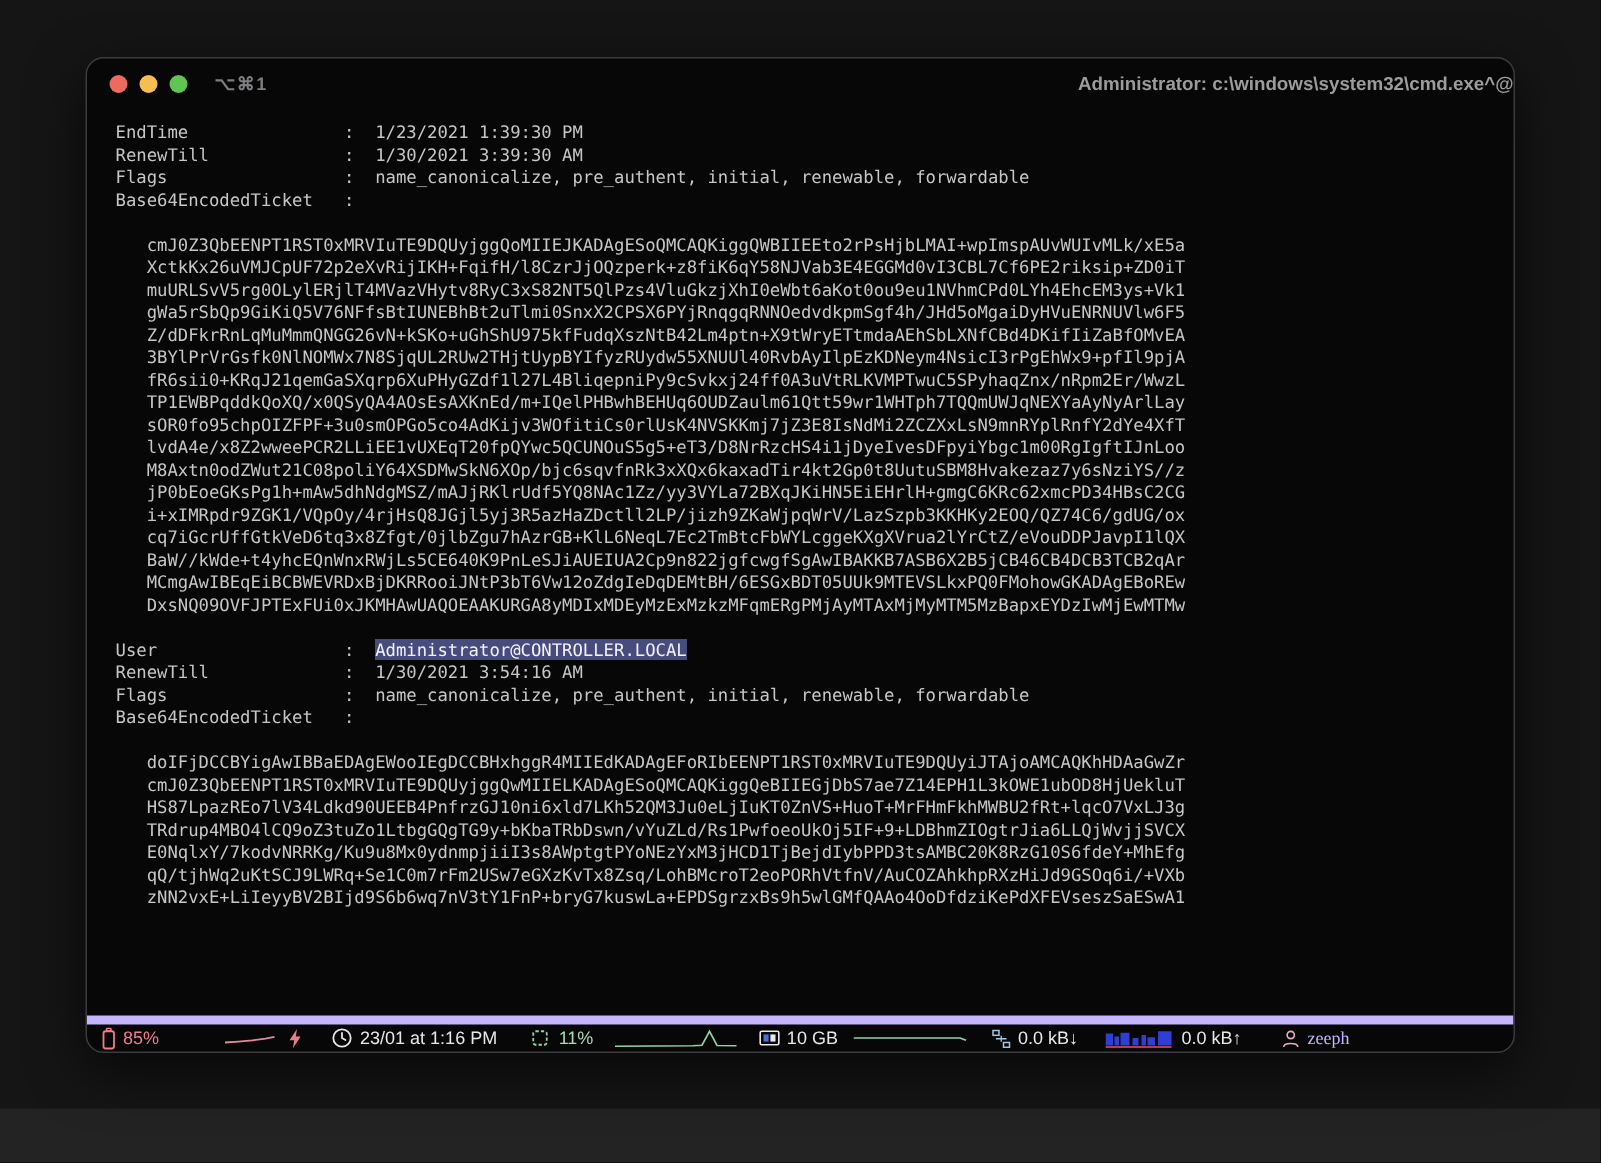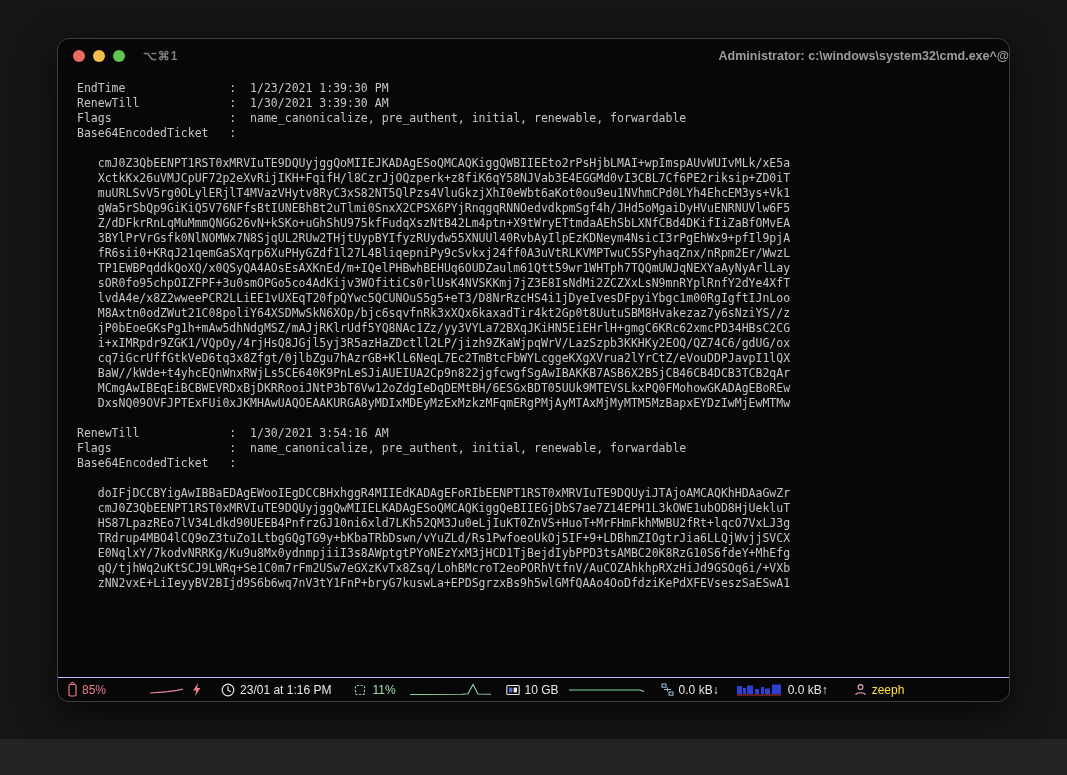--- a/index.html
+++ b/index.html
@@ -31,21 +31,21 @@
     padding:8px 0 0 19px; overflow:hidden;
   }
   .tline {
     font-family:"DejaVu Sans Mono","Liberation Mono",monospace;
     font-size:11.5px; line-height:15px; height:15px; white-space:pre; color:#c6c6c6;
   }
   .sel { background:var(--sel,#474b7e); color:#f2f2f8; }
 
   .statusbar {
     position:absolute; left:0; right:0; bottom:0; height:24px;
-    border-top:1px solid #c4b5fd; display:flex; align-items:center;
+    border-top:6px solid #c4b5fd; display:flex; align-items:center;
     padding-left:10px; font-size:12px;
   }
   .sb-group { display:flex; align-items:center; gap:5px; white-space:nowrap; }
   .sb-ico { display:inline-flex; align-items:center; }
   svg { display:block; }
 </style>
 </head>
 <body>
 
 <div class="bottom-strip"></div>
@@ -79,20 +79,21 @@
       <div class="tline">   sOR0fo95chpOIZFPF+3u0smOPGo5co4AdKijv3WOfitiCs0rlUsK4NVSKKmj7jZ3E8IsNdMi2ZCZXxLsN9mnRYplRnfY2dYe4XfT</div>
       <div class="tline">   lvdA4e/x8Z2wweePCR2LLiEE1vUXEqT20fpQYwc5QCUNOuS5g5+eT3/D8NrRzcHS4i1jDyeIvesDFpyiYbgc1m00RgIgftIJnLoo</div>
       <div class="tline">   M8Axtn0odZWut21C08poliY64XSDMwSkN6XOp/bjc6sqvfnRk3xXQx6kaxadTir4kt2Gp0t8UutuSBM8Hvakezaz7y6sNziYS//z</div>
       <div class="tline">   jP0bEoeGKsPg1h+mAw5dhNdgMSZ/mAJjRKlrUdf5YQ8NAc1Zz/yy3VYLa72BXqJKiHN5EiEHrlH+gmgC6KRc62xmcPD34HBsC2CG</div>
       <div class="tline">   i+xIMRpdr9ZGK1/VQpOy/4rjHsQ8JGjl5yj3R5azHaZDctll2LP/jizh9ZKaWjpqWrV/LazSzpb3KKHKy2EOQ/QZ74C6/gdUG/ox</div>
       <div class="tline">   cq7iGcrUffGtkVeD6tq3x8Zfgt/0jlbZgu7hAzrGB+KlL6NeqL7Ec2TmBtcFbWYLcggeKXgXVrua2lYrCtZ/eVouDDPJavpI1lQX</div>
       <div class="tline">   BaW//kWde+t4yhcEQnWnxRWjLs5CE640K9PnLeSJiAUEIUA2Cp9n822jgfcwgfSgAwIBAKKB7ASB6X2B5jCB46CB4DCB3TCB2qAr</div>
       <div class="tline">   MCmgAwIBEqEiBCBWEVRDxBjDKRRooiJNtP3bT6Vw12oZdgIeDqDEMtBH/6ESGxBDT05UUk9MTEVSLkxPQ0FMohowGKADAgEBoREw</div>
       <div class="tline">   DxsNQ09OVFJPTExFUi0xJKMHAwUAQOEAAKURGA8yMDIxMDEyMzExMzkzMFqmERgPMjAyMTAxMjMyMTM5MzBapxEYDzIwMjEwMTMw</div>
       <div class="tline"> </div>
+      <div class="tline">User                  :  <span class="sel">Administrator@CONTROLLER.LOCAL</span></div>
       <div class="tline">RenewTill             :  <span>1/30/2021 3:54:16 AM</span></div>
       <div class="tline">Flags                 :  <span>name_canonicalize, pre_authent, initial, renewable, forwardable</span></div>
       <div class="tline">Base64EncodedTicket   :  <span></span></div>
       <div class="tline"> </div>
       <div class="tline">   doIFjDCCBYigAwIBBaEDAgEWooIEgDCCBHxhggR4MIIEdKADAgEFoRIbEENPT1RST0xMRVIuTE9DQUyiJTAjoAMCAQKhHDAaGwZr</div>
       <div class="tline">   cmJ0Z3QbEENPT1RST0xMRVIuTE9DQUyjggQwMIIELKADAgESoQMCAQKiggQeBIIEGjDbS7ae7Z14EPH1L3kOWE1ubOD8HjUekluT</div>
       <div class="tline">   HS87LpazREo7lV34Ldkd90UEEB4PnfrzGJ10ni6xld7LKh52QM3Ju0eLjIuKT0ZnVS+HuoT+MrFHmFkhMWBU2fRt+lqcO7VxLJ3g</div>
       <div class="tline">   TRdrup4MBO4lCQ9oZ3tuZo1LtbgGQgTG9y+bKbaTRbDswn/vYuZLd/Rs1PwfoeoUkOj5IF+9+LDBhmZIOgtrJia6LLQjWvjjSVCX</div>
       <div class="tline">   E0NqlxY/7kodvNRRKg/Ku9u8Mx0ydnmpjiiI3s8AWptgtPYoNEzYxM3jHCD1TjBejdIybPPD3tsAMBC20K8RzG10S6fdeY+MhEfg</div>
       <div class="tline">   qQ/tjhWq2uKtSCJ9LWRq+Se1C0m7rFm2USw7eGXzKvTx8Zsq/LohBMcroT2eoPORhVtfnV/AuCOZAhkhpRXzHiJd9GSOq6i/+VXb</div>
@@ -192,17 +193,17 @@
       <span style="color: rgb(232, 232, 232);">0.0 kB↑</span>
     </div>
 
     <div class="sb-group" style="margin-left:26px">
       <span class="sb-ico">
         <svg width="13" height="13" viewBox="0 0 13 13">
           <circle cx="6.5" cy="4" r="2.4" fill="none" stroke="#e9a9c0" stroke-width="1.1"></circle>
           <path d="M1.8 12 C1.8 8.9 11.2 8.9 11.2 12" fill="none" stroke="#e9a9c0" stroke-width="1.1"></path>
         </svg>
       </span>
-      <span style="color: #fde047;">zeeph</span>
+      <span style="color: #c4b5fd; font-family: Liberation Serif, serif;">zeeph</span>
     </div>
 
   </div>
 </div>
 
 </body></html>

